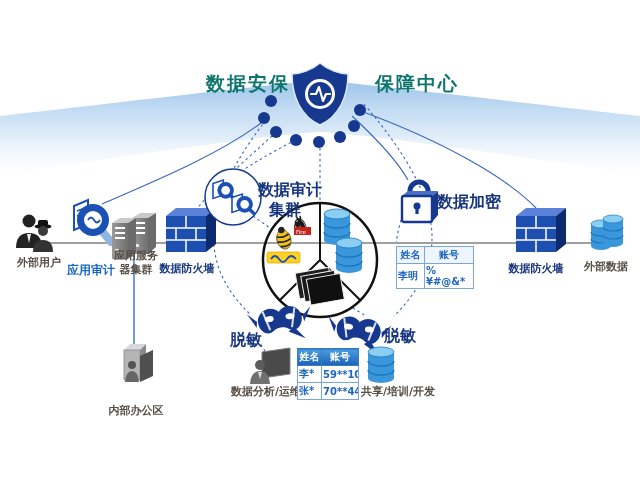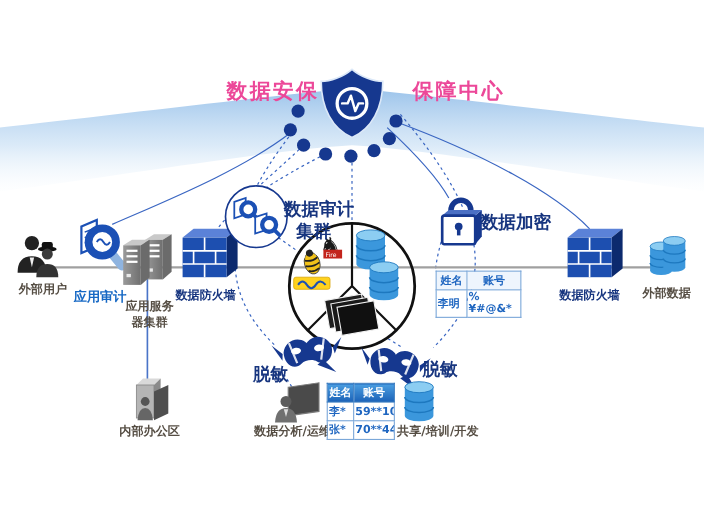--- a/index.html
+++ b/index.html
@@ -5,21 +5,21 @@
   html,body{margin:0;padding:0;background:#fff;}
   .canvas{position:relative;width:640px;height:480px;background:#fff;overflow:hidden;
           font-family:"DejaVu Sans","Liberation Sans",sans-serif;}
   svg.layer{position:absolute;left:0;top:0;}
   .lbl{position:absolute;font-weight:bold;line-height:1.25;white-space:nowrap;text-align:center;}
   .lbl.center{text-align:center;}
   .navy{color:#17357f;font-size:11px;}
   .navy12{color:#17357f;font-size:16px;}
   .blue{color:#1668c4;font-size:12px;}
   .gray{color:#564e44;font-size:11px;}
-  .title{font-size:19px;color:#ec4899;letter-spacing:2px;font-weight:bold;}
+  .title{font-size:19px;color:#0f766e;letter-spacing:2px;font-weight:bold;}
   .tbl{position:absolute;}
   .tbl table{border-collapse:collapse;width:100%;table-layout:fixed;}
   .tbl th,.tbl td{border:1px solid #7aa7d9;font-size:10px;font-weight:bold;color:#1f66c0;
        padding:1px 1px;background:#fff;height:12px;overflow:hidden;margin-top:12px;}
   .tbl th{background:#eef5fd;}
   .tbl.masked th{background:linear-gradient(#4a9de0,#1b62b8);color:#fff;border-color:#3a7cc0;}
 </style>
 </head>
 <body>
 
@@ -250,37 +250,37 @@
     <circle cx="16" cy="23" r="4" fill="#555"></circle>
     <path d="M9,40 q1,-11 7,-11 q6,0 7,11 z" fill="#666"></path>
   </g>
 </svg>
 
 <div class="lbl title" style="left:170px;top:72px;width:120px;text-align:right">数据安保</div>
 <div class="lbl title" style="left:352px;top:72px;width:130px">保障中心</div>
 
 <div class="lbl gray center" style="left:8px;top:256px;width:62px">外部用户</div>
 <div class="lbl blue center" style="left:60px;top:263px;width:62px">应用审计</div>
-<div class="lbl gray center" style="left:104px;top:272px;width:64px">
+<div class="lbl gray center" style="left:104px;top:249px;width:64px">
   <span>应用服务</span><br>
   <span>器集群</span>
 </div>
 <div class="lbl navy center" style="left:151px;top:262px;width:72px">数据防火墙</div>
 <div class="lbl navy12 center" style="left:258px;top:180px;width:54px">
   <span>数据审计</span><br>
   <span>集群</span>
 </div>
 <div class="lbl navy12" style="left:437px;top:192px">数据加密</div>
 <div class="lbl navy center" style="left:500px;top:262px;width:72px">数据防火墙</div>
 <div class="lbl gray center" style="left:578px;top:260px;width:56px">外部数据</div>
 <div class="lbl navy12" style="left:230px;top:330px">脱敏</div>
 <div class="lbl navy12" style="left:384px;top:326px">脱敏</div>
 <div class="lbl gray center" style="left:220px;top:385px;width:92px">数据分析/运维</div>
 <div class="lbl gray center" style="left:350px;top:385px;width:96px">共享/培训/开发</div>
-<div class="lbl gray center" style="left:100px;top:385px;width:72px">内部办公区</div>
+<div class="lbl gray center" style="left:100px;top:404px;width:72px">内部办公区</div>
 
 <div class="tbl" style="left:396px;top:246px;width:78px">
   <table>
     <colgroup>
           <col style="width:28px">
           <col>
         </colgroup>
     <tbody>
           <tr>
       <th>姓名</th>

